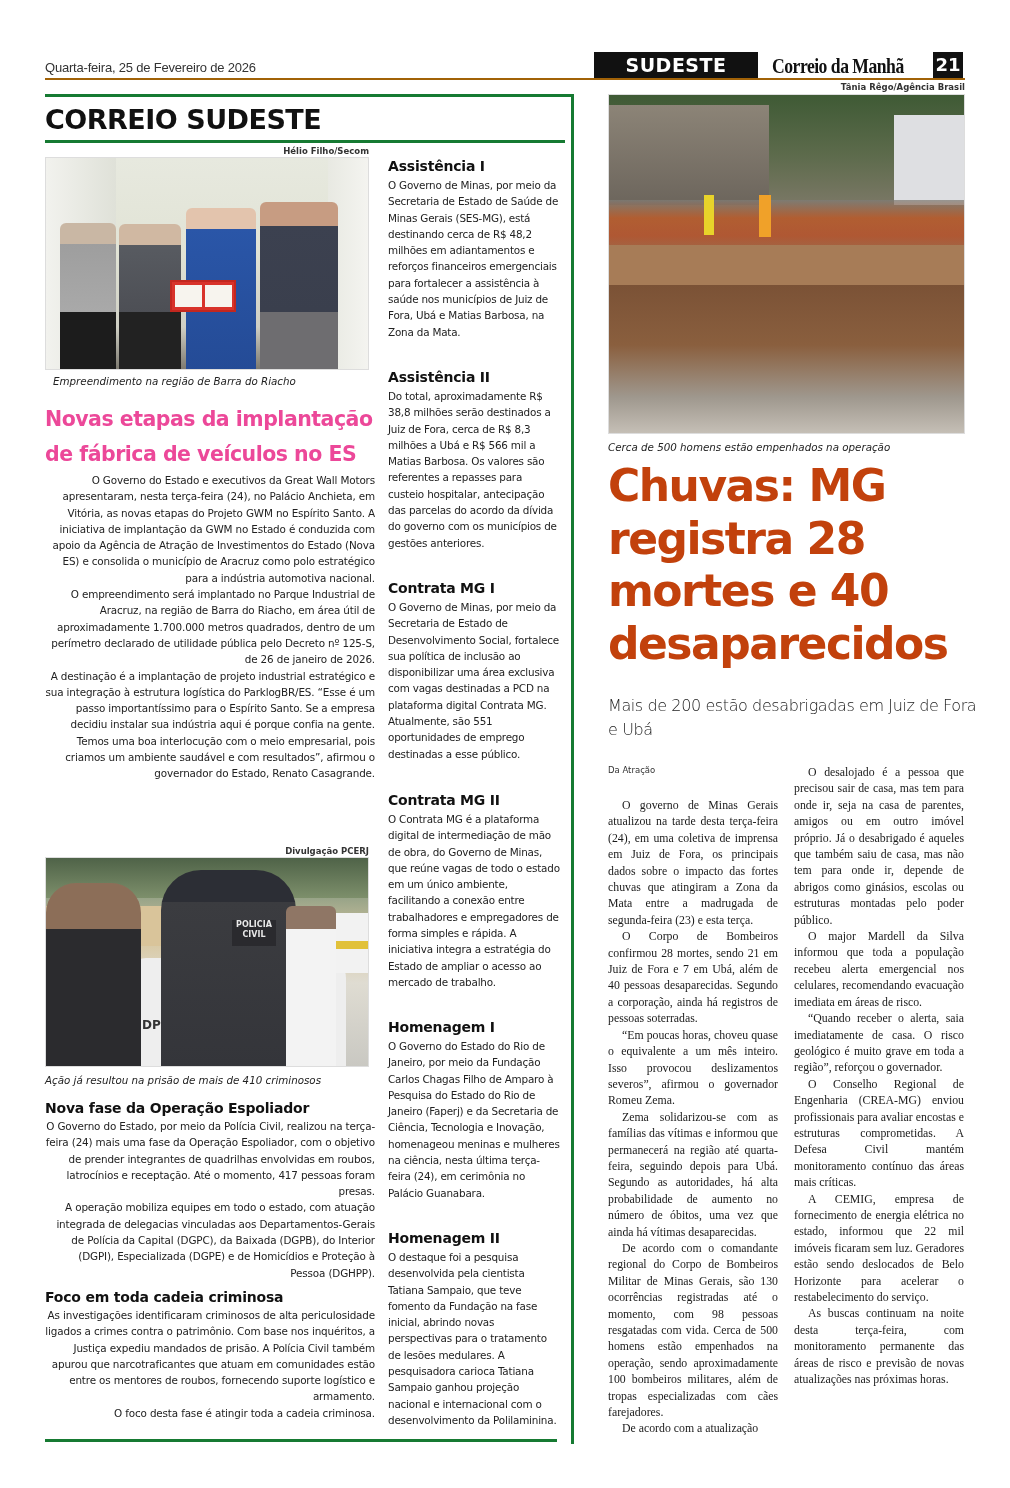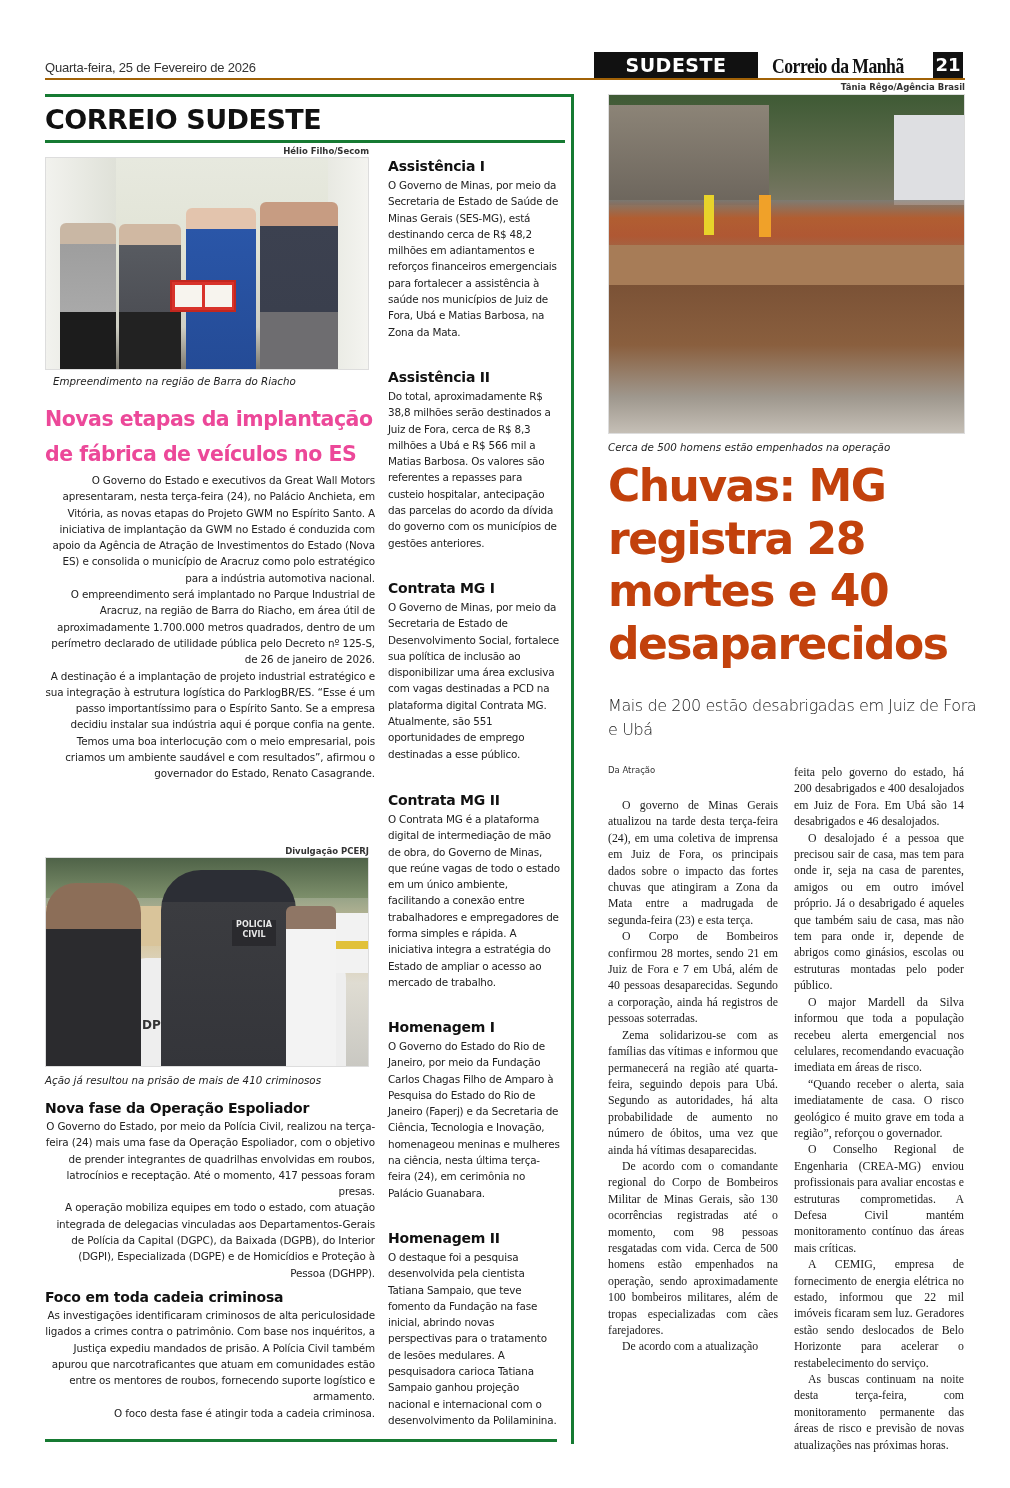--- a/index.html
+++ b/index.html
@@ -148,26 +148,26 @@
 </div>
 <div class="caption" style="left:608px; top:441px;">Cerca de 500 homens estão empenhados na operação</div>
 
 <h1 class="main-head">Chuvas: MG registra 28 mortes e 40 desaparecidos</h1>
 <h2 class="deck">Mais de 200 estão desabrigadas em Juiz de Fora e Ubá</h2>
 <div class="byline">Da Atração</div>
 
 <div class="serif-col" style="left:608px; top:797px;">
   <p>O governo de Minas Gerais atualizou na tarde desta terça-feira (24), em uma coletiva de imprensa em Juiz de Fora, os principais dados sobre o impacto das fortes chuvas que atingiram a Zona da Mata entre a madrugada de segunda-feira (23) e esta terça.</p>
   <p>O Corpo de Bombeiros confirmou 28 mortes, sendo 21 em Juiz de Fora e 7 em Ubá, além de 40 pessoas desaparecidas. Segundo a corporação, ainda há registros de pessoas soterradas.</p>
+  <p>“Em poucas horas, choveu quase o equivalente a um mês inteiro. Isso provocou deslizamentos severos”, afirmou o governador Romeu Zema.</p>
   <p>Zema solidarizou-se com as famílias das vítimas e informou que permanecerá na região até quarta-feira, seguindo depois para Ubá. Segundo as autoridades, há alta probabilidade de aumento no número de óbitos, uma vez que ainda há vítimas desaparecidas.</p>
   <p>De acordo com o comandante regional do Corpo de Bombeiros Militar de Minas Gerais, são 130 ocorrências registradas até o momento, com 98 pessoas resgatadas com vida. Cerca de 500 homens estão empenhados na operação, sendo aproximadamente 100 bombeiros militares, além de tropas especializadas com cães farejadores.</p>
   <p>De acordo com a atualização</p>
 </div>
 
 <div class="serif-col" style="left:794px; top:764px;">
-  <p class="noindent">feita pelo governo do estado, há 200 desabrigados e 400 desalojados em Juiz de Fora. Em Ubá são 14 desabrigados e 46 desalojados.</p>
   <p>O desalojado é a pessoa que precisou sair de casa, mas tem para onde ir, seja na casa de parentes, amigos ou em outro imóvel próprio. Já o desabrigado é aqueles que também saiu de casa, mas não tem para onde ir, depende de abrigos como ginásios, escolas ou estruturas montadas pelo poder público.</p>
   <p>O major Mardell da Silva informou que toda a população recebeu alerta emergencial nos celulares, recomendando evacuação imediata em áreas de risco.</p>
   <p>“Quando receber o alerta, saia imediatamente de casa. O risco geológico é muito grave em toda a região”, reforçou o governador.</p>
   <p>O Conselho Regional de Engenharia (CREA-MG) enviou profissionais para avaliar encostas e estruturas comprometidas. A Defesa Civil mantém monitoramento contínuo das áreas mais críticas.</p>
   <p>A CEMIG, empresa de fornecimento de energia elétrica no estado, informou que 22 mil imóveis ficaram sem luz. Geradores estão sendo deslocados de Belo Horizonte para acelerar o restabelecimento do serviço.</p>
   <p>As buscas continuam na noite desta terça-feira, com monitoramento permanente das áreas de risco e previsão de novas atualizações nas próximas horas.</p>
 </div>
 
 </body></html>

